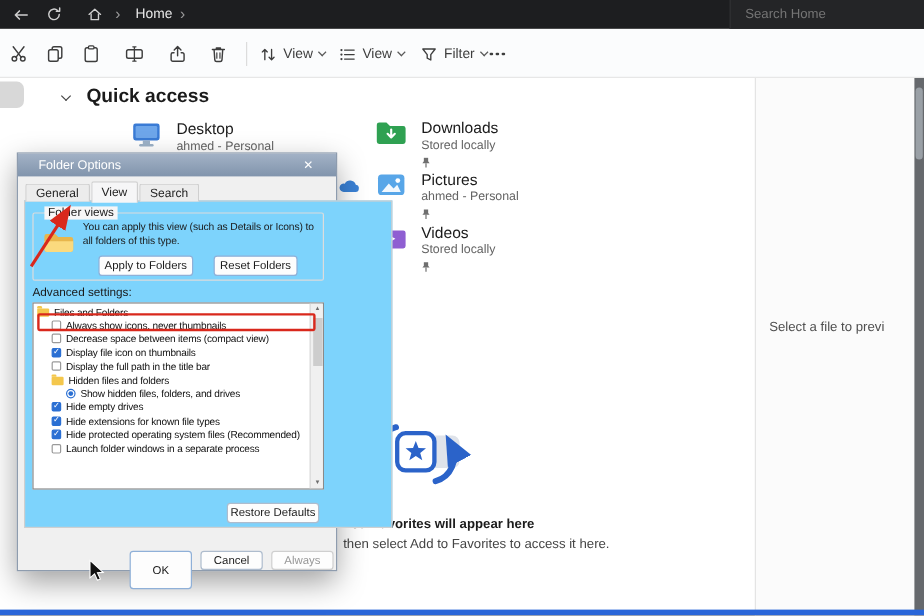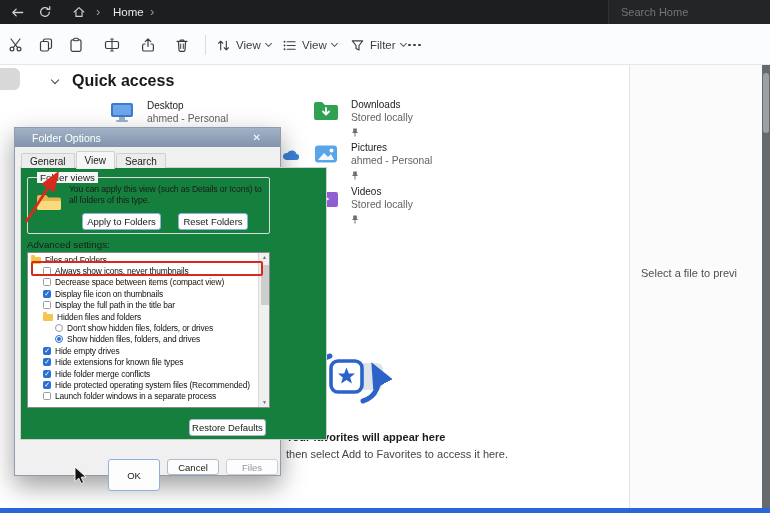--- a/index.html
+++ b/index.html
@@ -24,21 +24,21 @@
   .t-group{position:absolute;top:10px;height:22px;display:flex;align-items:center;gap:5px;color:#3d3d3d;font-size:11.5px;}
   .cdn{width:5px;height:5px;border-right:1.2px solid #5a5a5a;border-bottom:1.2px solid #5a5a5a;transform:rotate(45deg);margin-top:-3px;}
   .dots{display:flex;gap:2.5px;align-items:center;}
   .dots i{width:2.6px;height:2.6px;border-radius:50%;background:#3d3d3d;}
   
   .nav-pill{position:absolute;left:-8px;top:68px;width:28px;height:22px;background:#d8d8d8;border-radius:6px;}
   .qa-row{position:absolute;left:52px;top:72px;display:flex;align-items:center;gap:14px;}
   .chev-down{width:6px;height:6px;border-right:1.4px solid #444;border-bottom:1.4px solid #444;transform:rotate(45deg);margin-top:-3px;}
   .qa-label{font-size:16px;font-weight:bold;color:#1a1a1a;}
   .tile{position:absolute;display:flex;gap:11px;}
-  .tile .txt .nm{font-size:10px;color:#1b1b1b;}
+  .tile .txt .nm{font-size:13px;color:#1b1b1b;}
   .tile .txt .dt{font-size:10.3px;color:#636363;margin-top:2px;}
   .pin{margin-top:3px;}
   .cloud{position:absolute;left:282px;top:150px;}
   
   .preview{position:absolute;left:629px;top:65px;width:133px;height:448px;background:#fbfbfb;border-left:1px solid #e4e4e4;}
   .preview .ptxt{position:absolute;left:11px;top:202px;font-size:11px;color:#4f4f4f;white-space:nowrap;overflow:hidden;width:120px;}
   .vscroll{position:absolute;left:762px;top:65px;width:8px;height:448px;background:#66696d;}
   .vscroll .thumb{position:absolute;left:1px;top:8px;width:6px;height:60px;background:#9aa0a6;border-radius:3px;}
   
   .fav-art{position:absolute;left:300px;top:349px;}
@@ -46,21 +46,21 @@
   .fav-sub{position:absolute;left:286px;top:448px;font-size:11px;color:#454545;}
   .taskbar-line{position:absolute;left:0;top:508px;width:770px;height:5px;background:#2a66d9;}
   
   .dialog{position:absolute;left:14px;top:127px;width:267px;height:349px;background:#f0f0f0;border:1px solid #8e9cae;box-shadow:0 10px 24px rgba(0,0,0,.38);z-index:10;}
   .dlg-title{position:absolute;left:0;top:0;width:100%;height:19px;background:linear-gradient(#a3b2c6,#8194ac);display:flex;align-items:center;padding:0 17px;}
   .dlg-title .t{flex:1;font-size:10.5px;color:#fff;}
   .dlg-close{color:#fff;font-size:10px;cursor:default;padding:0 2px;}
   .tabs{position:absolute;left:6px;top:22px;height:18px;display:flex;align-items:flex-end;z-index:2;}
   .tab{height:15px;padding:0 8px;font-size:10px;color:#222;background:#ececec;border:1px solid #cfcfcf;border-bottom:none;display:flex;align-items:center;border-radius:2px 2px 0 0;margin-right:1px;}
   .tab.active{height:18px;background:#f6f6f7;margin-bottom:-1px;}
-  .tab-page{position:absolute;left:5px;top:39px;width:307px;height:273px;background:#15803d;border:1px solid #cfcfcf;}
+  .tab-page{position:absolute;left:5px;top:39px;width:307px;height:273px;background:#7dd3fc;border:1px solid #cfcfcf;}
   .groupbox{position:absolute;left:6px;top:9px;width:243px;height:57px;border:1px solid #dcdcdc;border-radius:2px;}
   .group-label{position:absolute;left:9px;top:-6px;background:#f6f6f7;padding:0 3px;font-size:9.8px;color:#1a1a1a;}
   .fold-big{position:absolute;left:8px;top:14px;}
   .gdesc{position:absolute;left:41px;top:6px;width:208px;font-size:8.6px;letter-spacing:-0.1px;color:#1a1a1a;line-height:11px;white-space:nowrap;overflow:hidden;}
   .wbtn{position:absolute;display:flex;align-items:center;justify-content:center;background:#fdfdfd;border:1px solid #aebccd;border-radius:3px;font-size:9.5px;color:#1a1a1a;font-family:"Liberation Sans",sans-serif;}
   .wbtn.blue{border-color:#8fb0d8;}
   .wbtn.disabled{color:#979797;border-color:#cfcfcf;}
   .adv-label{position:absolute;left:6px;top:71px;font-size:9.8px;color:#1a1a1a;}
   .listbox{position:absolute;left:6px;top:84px;width:243px;height:156px;background:#ffffff;border:1px solid #8a8a8a;overflow:hidden;}
   .rows{position:absolute;left:0;top:1px;right:12px;}
@@ -329,38 +329,30 @@
           </div>
           <div class="row i1">
             <span class="chk"></span>
             <span class="lbl">Display the full path in the title bar</span>
           </div>
           <div class="row i1">
             <span class="fold-sm"></span>
             <span class="lbl">Hidden files and folders</span>
           </div>
           <div class="row i2">
-            <span class="rad"></span>
-            <span class="lbl">Don't show hidden files, folders, or drives</span>
-          </div>
-          <div class="row i2">
             <span class="rad on"></span>
             <span class="lbl">Show hidden files, folders, and drives</span>
           </div>
           <div class="row i1">
             <span class="chk on"></span>
             <span class="lbl">Hide empty drives</span>
           </div>
           <div class="row i1">
             <span class="chk on"></span>
             <span class="lbl">Hide extensions for known file types</span>
-          </div>
-          <div class="row i1">
-            <span class="chk on"></span>
-            <span class="lbl">Hide folder merge conflicts</span>
           </div>
           <div class="row i1">
             <span class="chk on"></span>
             <span class="lbl">Hide protected operating system files (Recommended)</span>
           </div>
           <div class="row i1">
             <span class="chk"></span>
             <span class="lbl">Launch folder windows in a separate process</span>
           </div>
         </div>
@@ -369,21 +361,21 @@
           <div class="thumb"></div>
           <div class="ar" style="bottom:0">▼</div>
         </div>
       </div>
 
       <button class="wbtn" style="left:168px;top:251px;width:77px;height:17px">Restore Defaults</button>
     </div>
 
     <button class="wbtn blue" style="left:93px;top:331px;width:52px;height:32px">OK</button>
     <button class="wbtn" style="left:152px;top:331px;width:52px;height:16px">Cancel</button>
-    <button class="wbtn disabled" style="left:211px;top:331px;width:52px;height:16px">Files</button>
+    <button class="wbtn disabled" style="left:211px;top:331px;width:52px;height:16px">Always</button>
   </div>
 
   <svg class="red-arrow" width="56" height="66" viewBox="0 0 56 66">
     <defs>
       <marker id="rah" markerWidth="9" markerHeight="8" refX="6.5" refY="3" orient="auto">
           <path d="M0 0 L8 3 L0 6 Z" fill="#d9281c"></path>
         </marker>
     </defs>
     <line x1="10" y1="58" x2="41" y2="10" stroke="#d9281c" stroke-width="2.6" marker-end="url(#rah)"></line>
   </svg>

